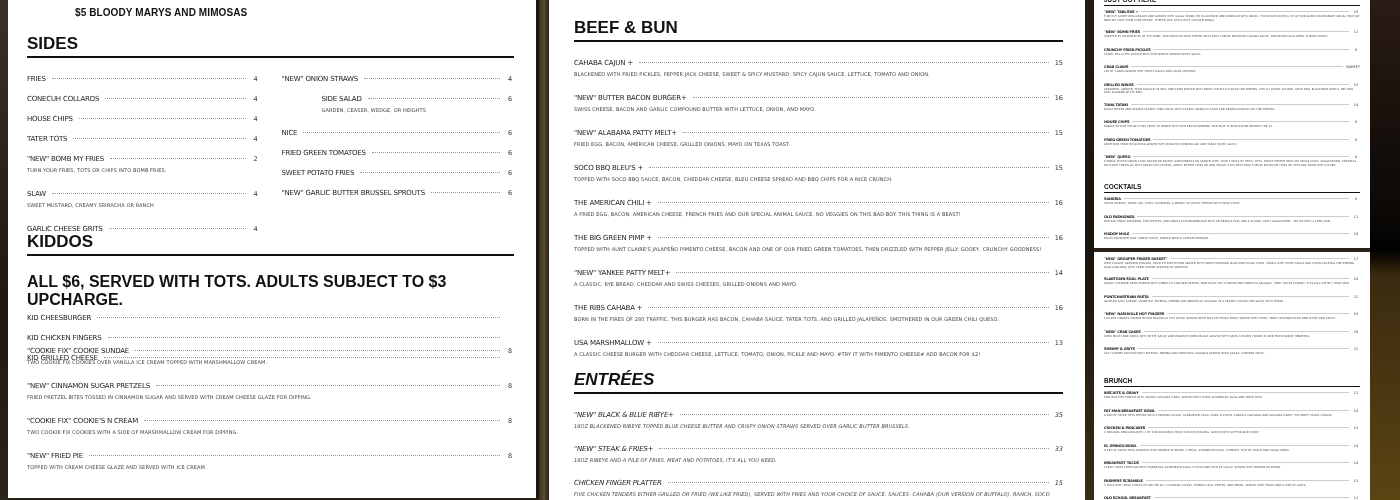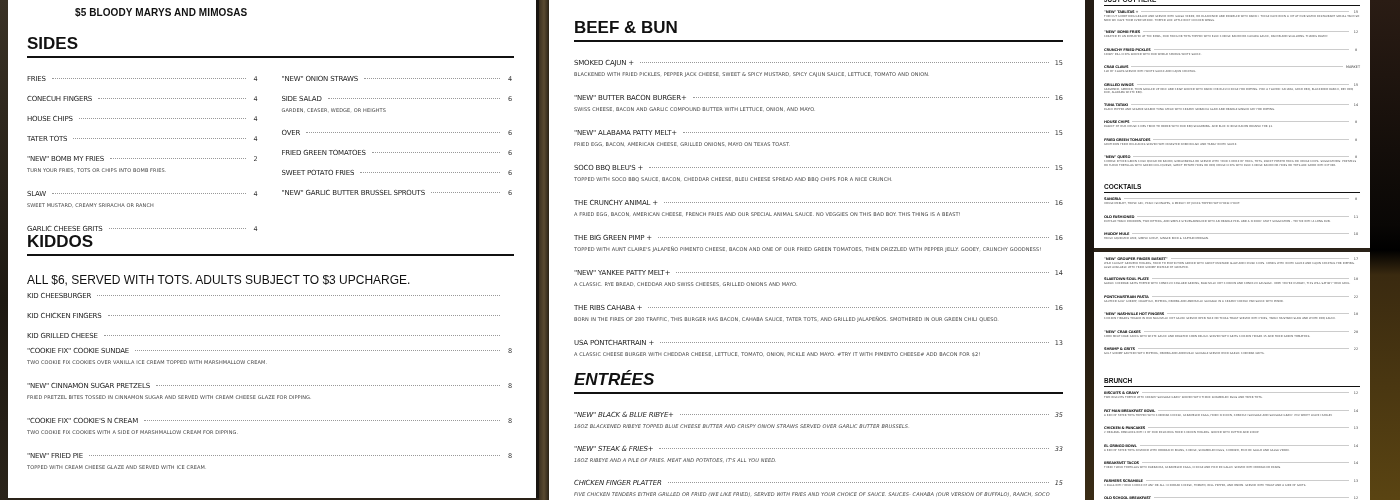--- a/index.html
+++ b/index.html
@@ -32,34 +32,34 @@
 
   .inner { position: absolute; left: 19px; right: 22px; }
 
   .promo {
     font-weight: bold; font-size: 10px; letter-spacing: 0.1px; color: #111; padding-left: 48px;
   }
   .sec-title {
     font-weight: bold; font-size: 17px; color: #111;
     padding-bottom: 2px; border-bottom: 2px solid #111; margin-bottom: 17px;
   }
-  .note-bold { font-weight: normal; font-size: 12px; margin: 24px 0 5px 0; }
+  .note-bold { font-weight: bold; font-size: 16px; margin: 24px 0 5px 0; }
 
   .item { display: flex; align-items: baseline; font-size: 7px; color: #1a1a1a; }
   .item .name { white-space: nowrap; font-size: 7px; letter-spacing: -0.2px; font-family: "DejaVu Sans", sans-serif; }
   .item .dots { flex: 1; border-bottom: 1px dotted #999; margin: 0 6px; transform: translateY(-2px); min-width: 10px; }
   .item .price { font-size: 6.5px; color: #333; min-width: 8px; text-align: center; font-family: "DejaVu Sans", sans-serif; }
   .desc { font-size: 5px; color: #444; margin-top: 4px; letter-spacing: 0.1px; font-family: "DejaVu Sans", sans-serif; line-height: 1.5; }
 
   
   .sides-grid { display: flex; gap: 22px; }
   .sides-col { flex: 1; }
   .sides-col .entry { height: 20px; }
   .sides-col .entry.tall { height: 35px; }
-  .sides-col .entry.mid { height: 34px; }
+  .sides-col .entry.mid { height: 34px; margin-left: 40px; }
   .kid-entry { height: 20px; }
   .kid-entry .item { padding-right: 8px; }
   .dessert-entry { height: 35px; }
 
   
   .bb-entry { height: 35px; }
   .ent-entry { height: 34px; }
 
   
   .p3 .sec-title { font-size: 6.5px; padding-bottom: 2px; border-bottom-width: 1.5px; margin-bottom: 4px; }
@@ -89,21 +89,21 @@
       <div class="sides-col">
         <div class="entry">
           <div class="item">
               <span class="name">FRIES</span>
               <span class="dots"></span>
               <span class="price">4</span>
             </div>
         </div>
         <div class="entry">
           <div class="item">
-              <span class="name">CONECUH FINGERS</span>
+              <span class="name">CONECUH COLLARDS</span>
               <span class="dots"></span>
               <span class="price">4</span>
             </div>
         </div>
         <div class="entry">
           <div class="item">
               <span class="name">HOUSE CHIPS</span>
               <span class="dots"></span>
               <span class="price">4</span>
             </div>
@@ -150,21 +150,21 @@
         <div class="entry mid">
           <div class="item">
               <span class="name">SIDE SALAD</span>
               <span class="dots"></span>
               <span class="price">6</span>
             </div>
           <div class="desc">GARDEN, CEASER, WEDGE, OR HEIGHTS</div>
         </div>
         <div class="entry">
           <div class="item">
-              <span class="name">OVER</span>
+              <span class="name">NICE</span>
               <span class="dots"></span>
               <span class="price">6</span>
             </div>
         </div>
         <div class="entry">
           <div class="item">
               <span class="name">FRIED GREEN TOMATOES</span>
               <span class="dots"></span>
               <span class="price">6</span>
             </div>
@@ -244,21 +244,21 @@
       <div class="desc">TOPPED WITH CREAM CHEESE GLAZE AND SERVED WITH ICE CREAM.</div>
     </div>
   </div>
 </div>
 
 <div class="panel" id="panel2">
   <div class="inner" style="top:22px; left:25px; right:22px;">
     <div class="sec-title">BEEF &amp; BUN</div>
     <div class="bb-entry">
       <div class="item">
-          <span class="name">SMOKED CAJUN +</span>
+          <span class="name">CAHABA CAJUN +</span>
           <span class="dots"></span>
           <span class="price">15</span>
         </div>
       <div class="desc">BLACKENED WITH FRIED PICKLES, PEPPER JACK CHEESE, SWEET &amp; SPICY MUSTARD, SPICY CAJUN SAUCE, LETTUCE, TOMATO AND ONION.</div>
     </div>
     <div class="bb-entry">
       <div class="item">
           <span class="name">"NEW" BUTTER BACON BURGER+</span>
           <span class="dots"></span>
           <span class="price">16</span>
@@ -276,21 +276,21 @@
     <div class="bb-entry">
       <div class="item">
           <span class="name">SOCO BBQ BLEU'S +</span>
           <span class="dots"></span>
           <span class="price">15</span>
         </div>
       <div class="desc">TOPPED WITH SOCO BBQ SAUCE, BACON, CHEDDAR CHEESE, BLEU CHEESE SPREAD AND BBQ CHIPS FOR A NICE CRUNCH.</div>
     </div>
     <div class="bb-entry">
       <div class="item">
-          <span class="name">THE CRUNCHY ANIMAL +</span>
+          <span class="name">THE AMERICAN CHILI +</span>
           <span class="dots"></span>
           <span class="price">16</span>
         </div>
       <div class="desc">A FRIED EGG, BACON, AMERICAN CHEESE, FRENCH FRIES AND OUR SPECIAL ANIMAL SAUCE. NO VEGGIES ON THIS BAD BOY. THIS THING IS A BEAST!</div>
     </div>
     <div class="bb-entry">
       <div class="item">
           <span class="name">THE BIG GREEN PIMP +</span>
           <span class="dots"></span>
           <span class="price">16</span>
@@ -308,21 +308,21 @@
     <div class="bb-entry">
       <div class="item">
           <span class="name">THE RIBS CAHABA +</span>
           <span class="dots"></span>
           <span class="price">16</span>
         </div>
       <div class="desc">BORN IN THE FIRES OF 280 TRAFFIC, THIS BURGER HAS BACON, CAHABA SAUCE, TATER TOTS, AND GRILLED JALAPEÑOS. SMOTHERED IN OUR GREEN CHILI QUESO.</div>
     </div>
     <div class="bb-entry">
       <div class="item">
-          <span class="name">USA PONTCHARTRAIN +</span>
+          <span class="name">USA MARSHMALLOW +</span>
           <span class="dots"></span>
           <span class="price">13</span>
         </div>
       <div class="desc">A CLASSIC CHEESE BURGER WITH CHEDDAR CHEESE, LETTUCE, TOMATO, ONION, PICKLE AND MAYO. #TRY IT WITH PIMENTO CHEESE# ADD BACON FOR $2!</div>
     </div>
   </div>
 
   <div class="inner" style="top:374px; left:25px; right:22px;font-style:italic;">
     <div class="sec-title">ENTRÉES</div>
     <div class="ent-entry">

